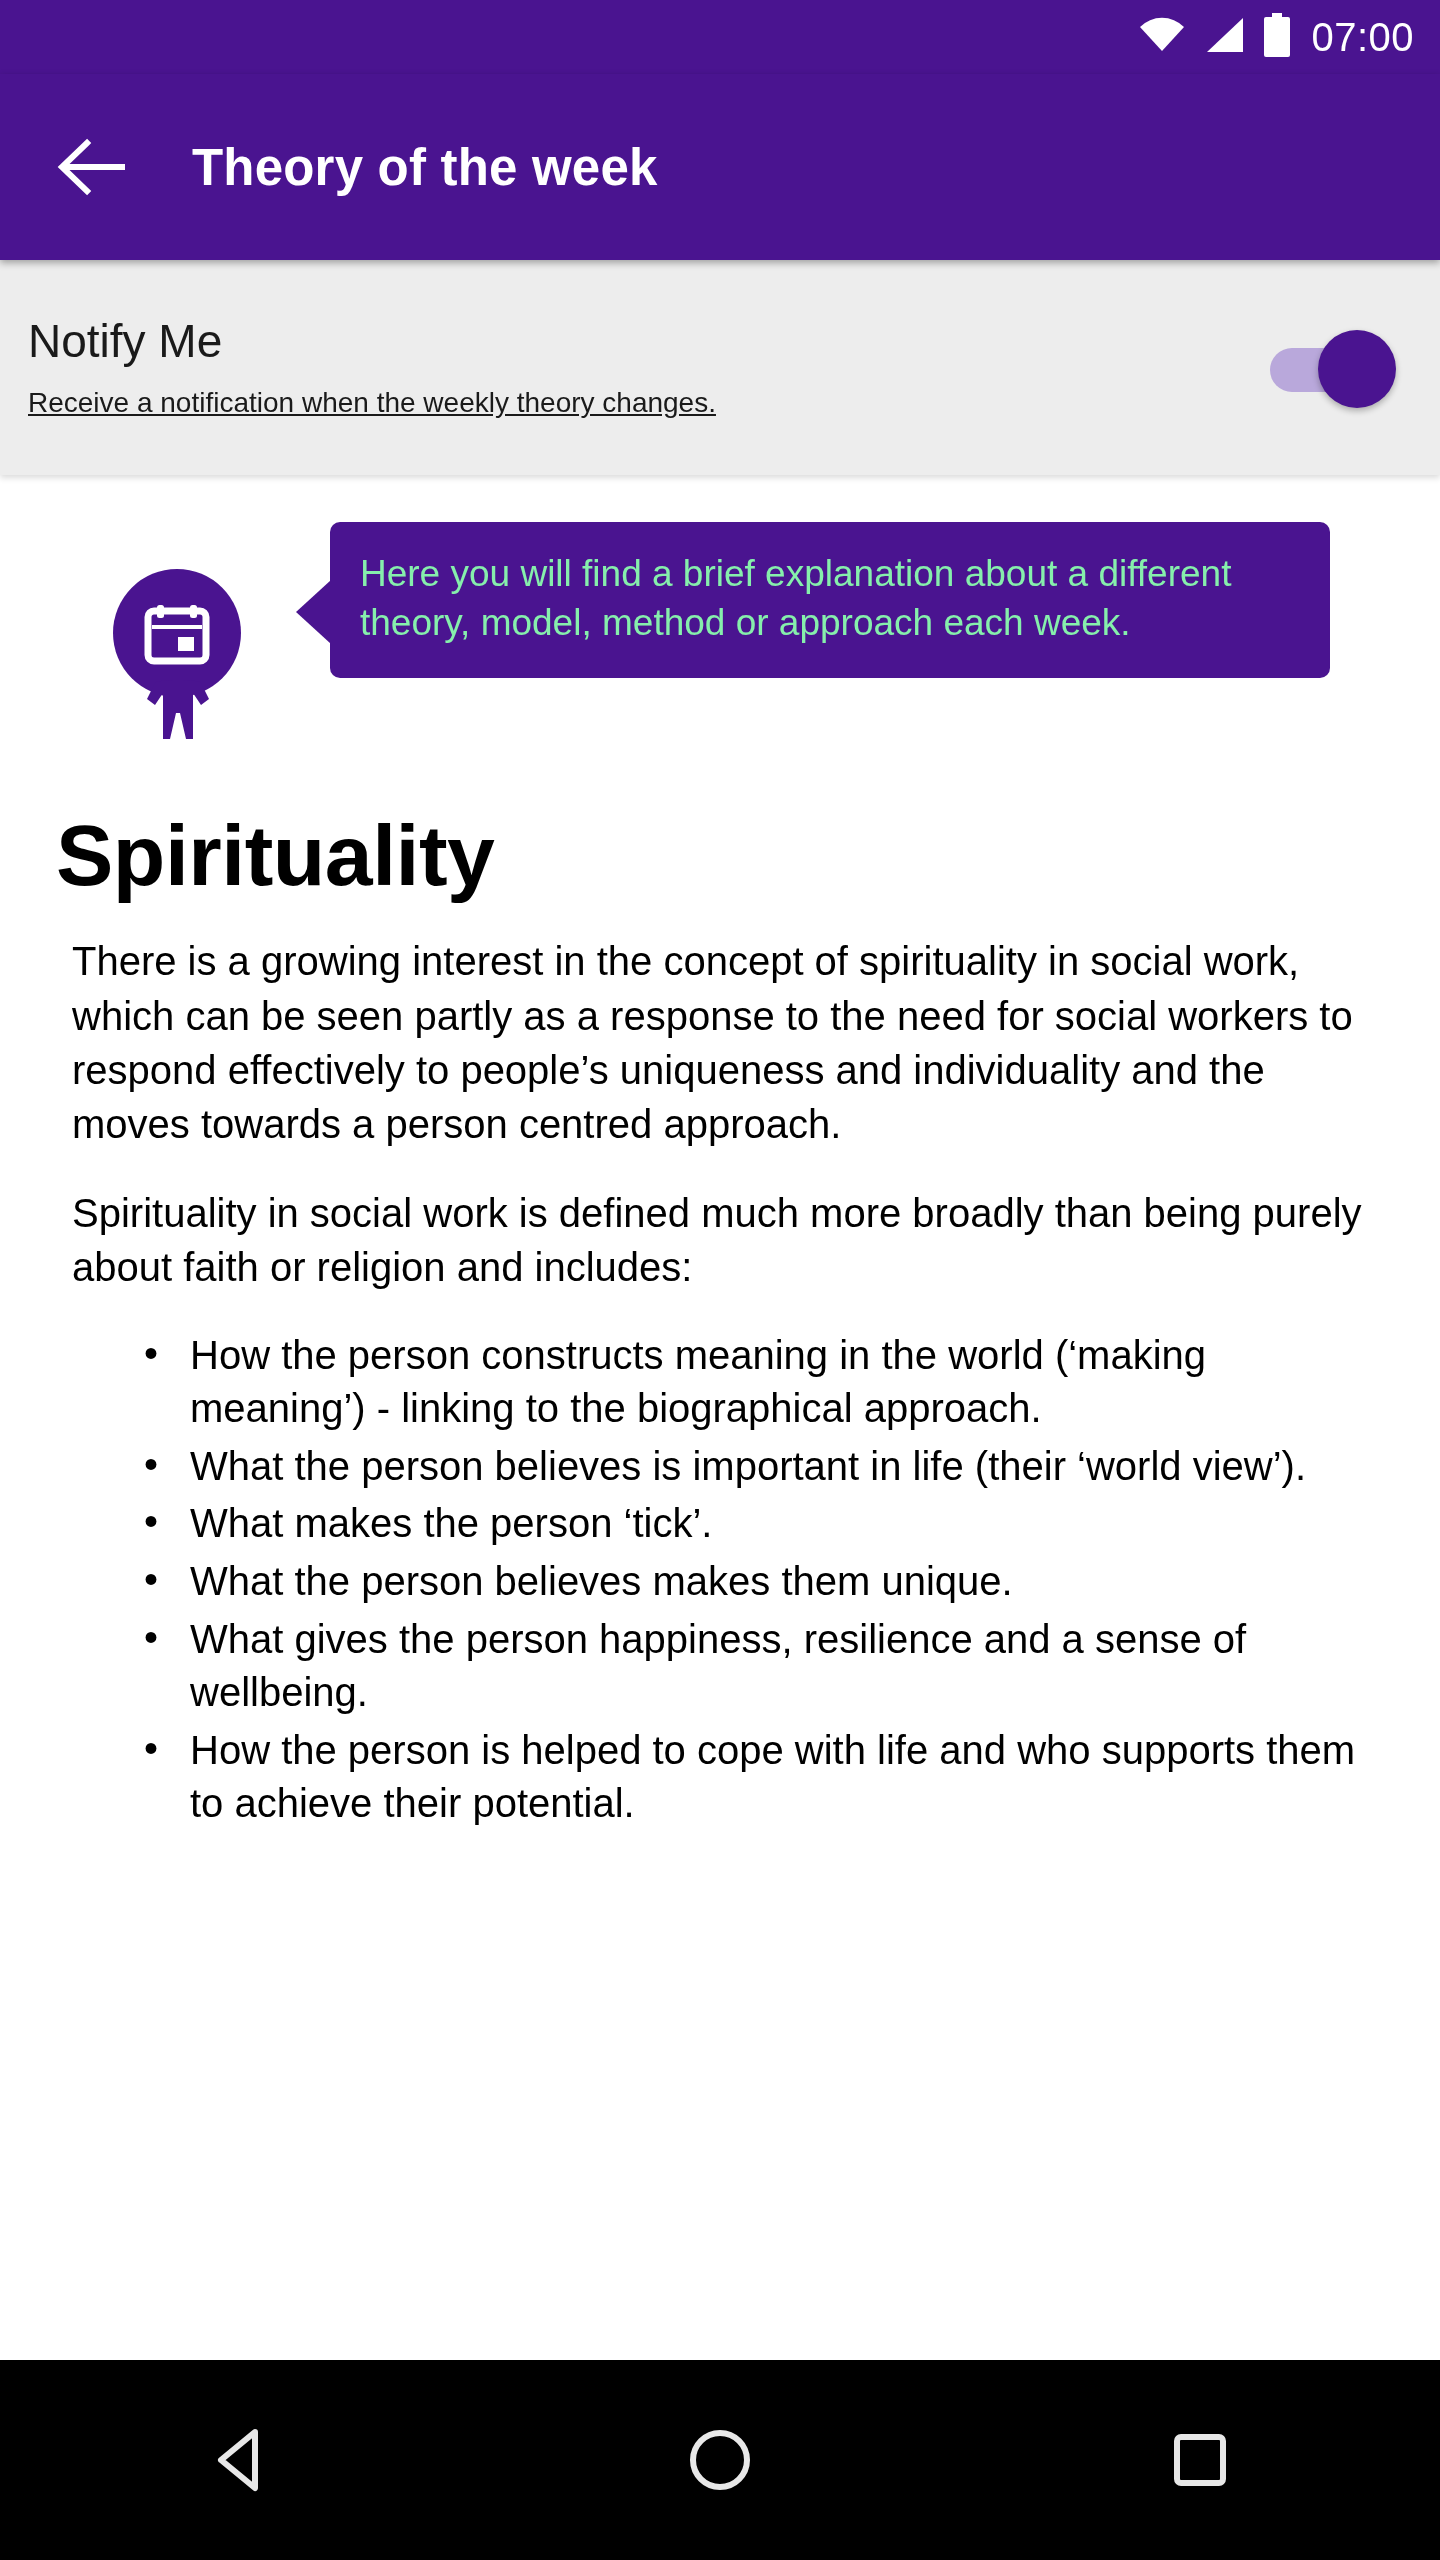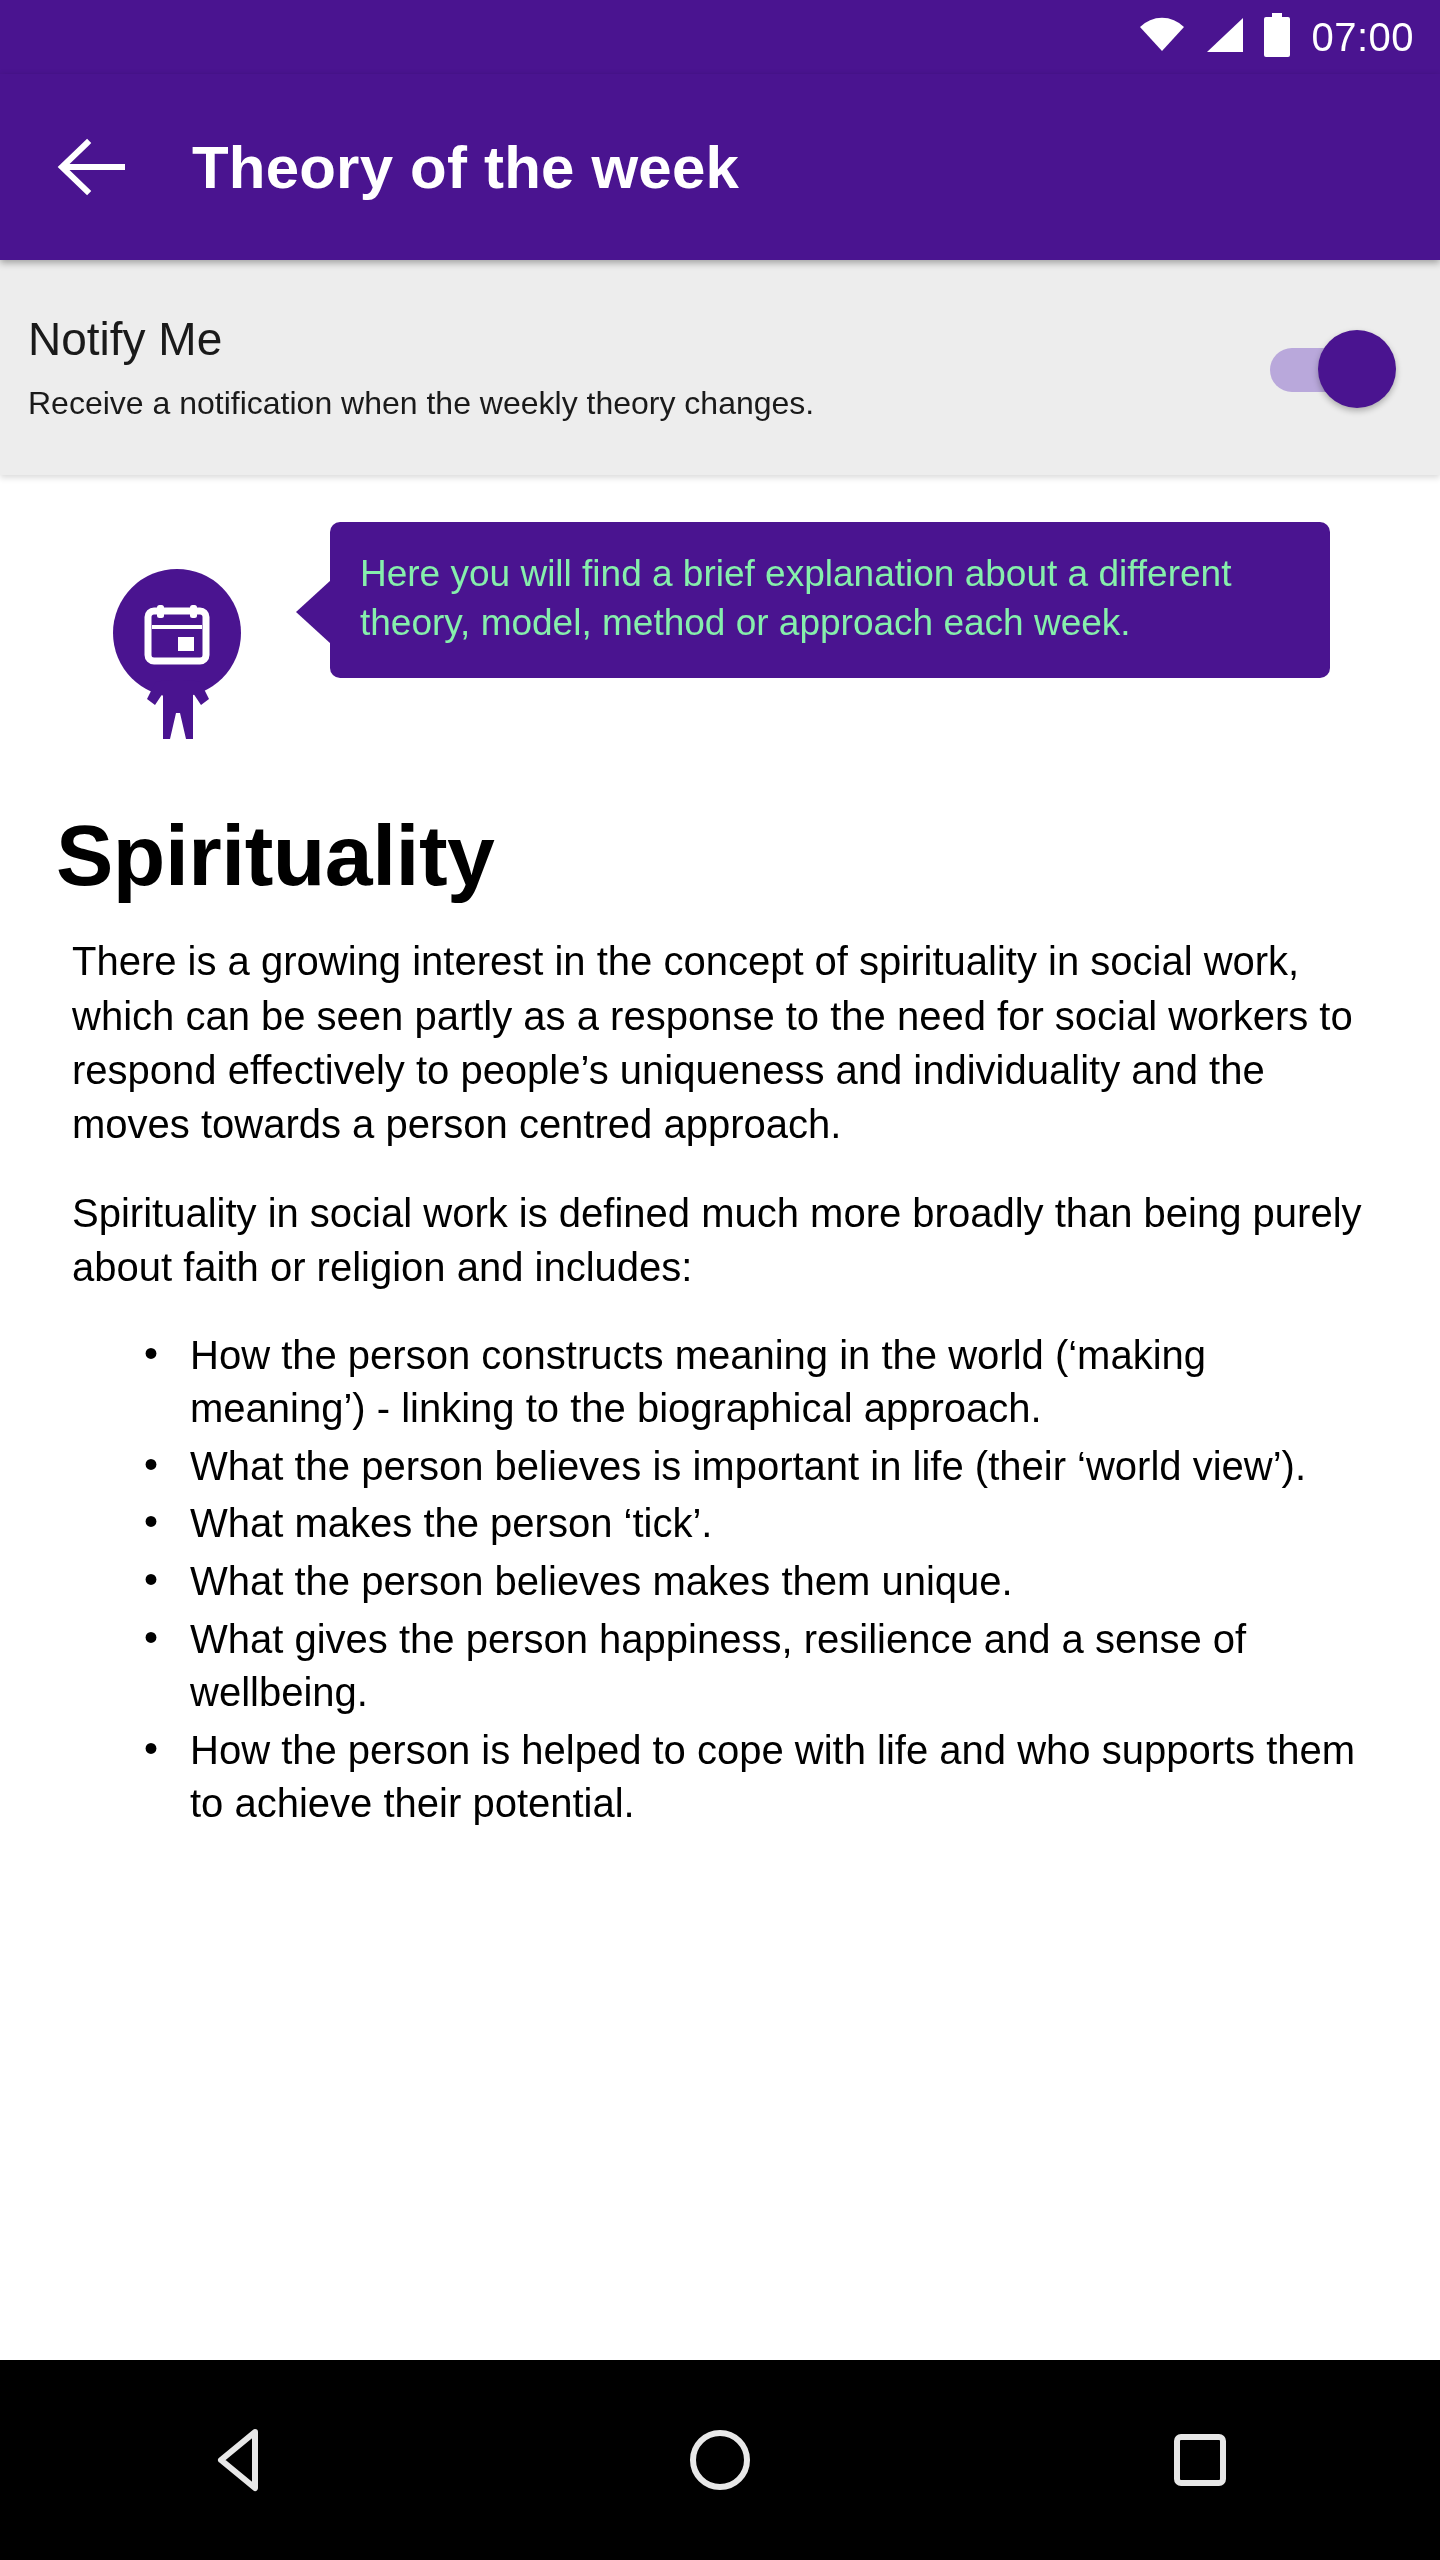--- a/index.html
+++ b/index.html
@@ -61,21 +61,21 @@
     width: 104px;
     height: 104px;
     margin-left: 40px;
     display: flex;
     align-items: center;
     justify-content: center;
     cursor: pointer;
   }
   .app-title {
     color: #ffffff;
-    font-size: 60px;
+    font-size: 51px;
     font-weight: bold;
     margin-left: 48px;
     letter-spacing: 0.2px;
     white-space: nowrap;
   }
 
   
   .notify-section {
     position: absolute;
     top: 260px; left: 0;
@@ -96,24 +96,25 @@
     justify-content: center;
   }
   .notify-title {
     font-size: 46px;
     color: #1A1A1A;
     font-weight: 400;
     line-height: 1.1;
     margin-bottom: 22px;
   }
   .notify-sub {
-    font-size: 32px;
+    font-size: 28px;
     color: #1A1A1A;
     font-weight: 400;
     line-height: 1.1;
+    text-decoration: underline;
   }
   .toggle {
     position: relative;
     width: 150px;
     height: 100px;
     flex: 0 0 auto;
     cursor: pointer;
   }
   .toggle-track {
     position: absolute;

